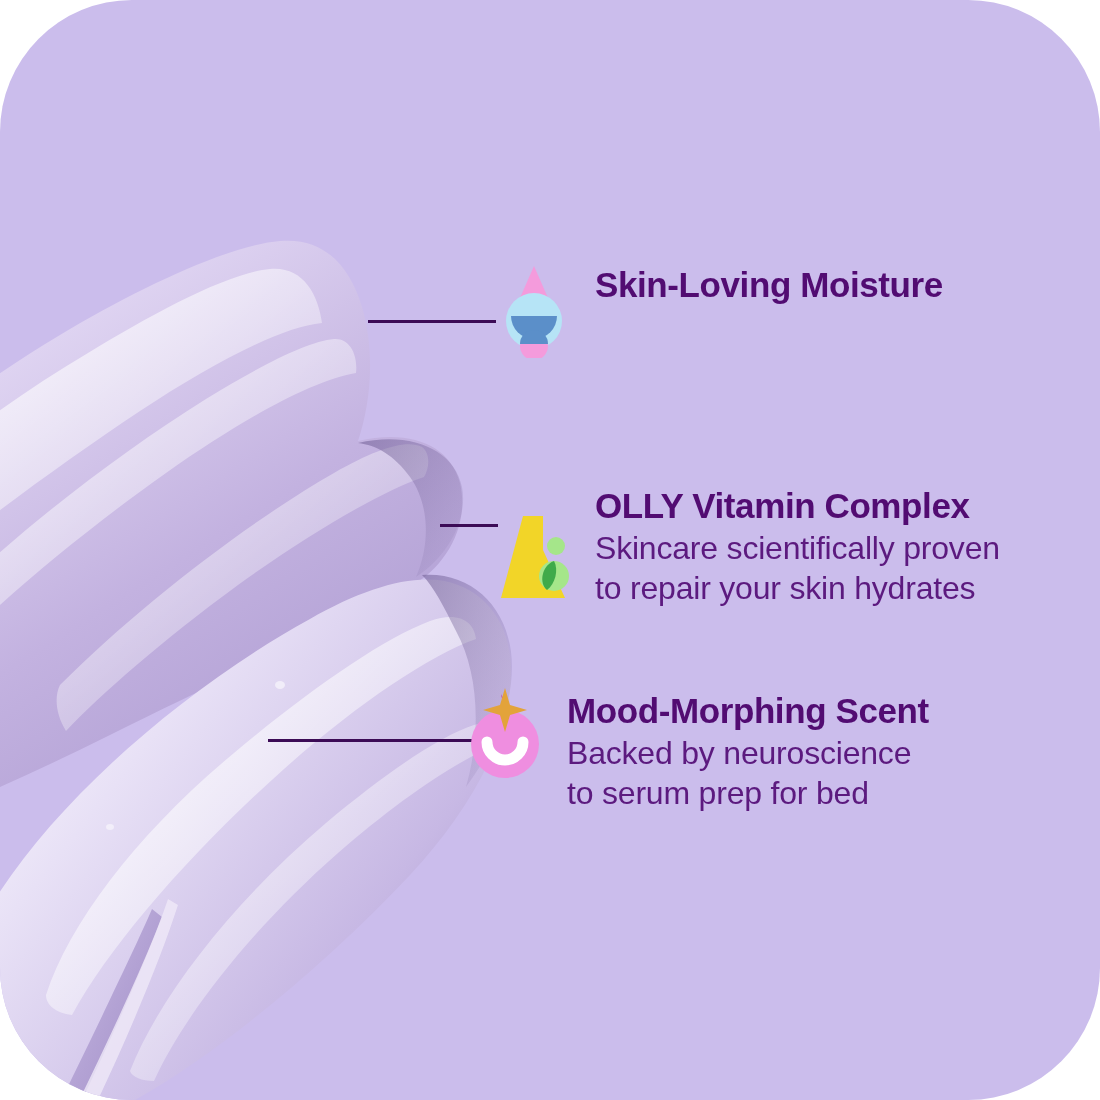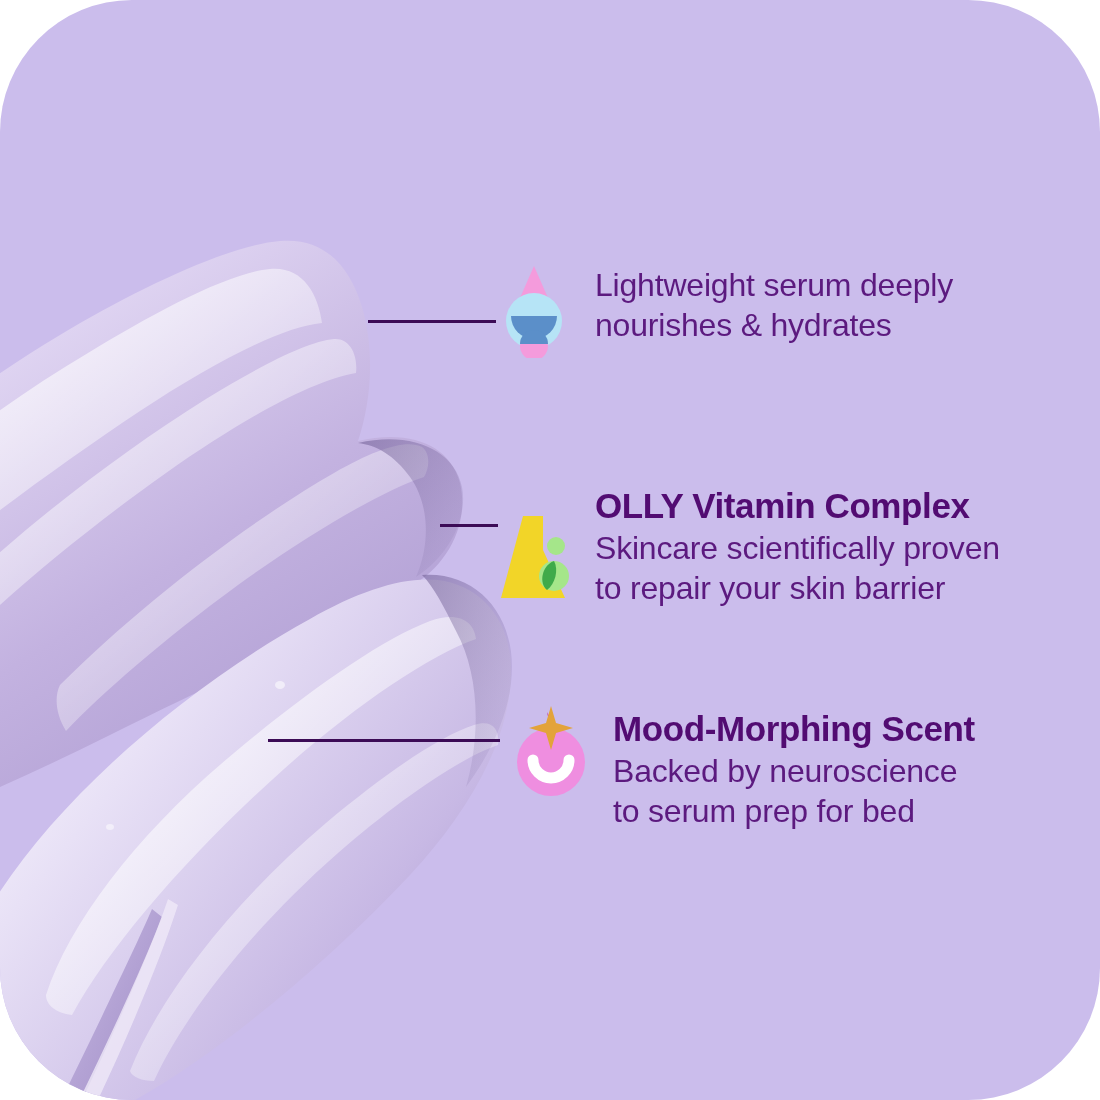--- a/index.html
+++ b/index.html
@@ -11,21 +11,21 @@
   }
 
   
   .swatch{position:absolute;left:-190px;top:215px;width:760px;height:900px;}
   .swatch svg{display:block;width:100%;height:100%;}
 
   
   .feature{position:absolute;display:flex;align-items:flex-start;}
   .f1{left:497px;top:262px;}
   .f2{left:497px;top:483px;align-items:flex-end;}
-  .f3{left:515px;top:688px;margin-top:18px;}
+  .f3{left:469px;top:688px;}
 
   .icon-wrap{width:74px;height:96px;flex:0 0 74px;position:relative;}
   .icon-wrap svg{position:absolute;left:0;top:0;}
 
   .text-col{margin-left:24px;padding-top:4px;}
 
   .f-title{
     font-size:35px;font-weight:bold;color:#520c72;
     letter-spacing:-0.4px;line-height:1.06;margin:0 0 5px 0;white-space:nowrap;
   }
@@ -136,38 +136,37 @@
     <div class="icon-wrap">
       <svg width="74" height="96" viewBox="0 0 74 96" xmlns="http://www.w3.org/2000/svg">
         <path d="M37 4 L58 52 A21 21 0 0 1 16 52 Z" fill="#f49bdc"></path>
         <circle cx="37" cy="59" r="28" fill="#b6e4f6"></circle>
         <path d="M14 54 A23 23 0 0 0 60 54 Z" fill="#5b8fc9"></path>
         <circle cx="37" cy="84" r="14" fill="#f49bdc"></circle>
         <path d="M23 82 A14 14 0 0 1 51 82 Z" fill="#5b8fc9"></path>
       </svg>
     </div>
     <div class="text-col">
-      <p class="f-desc">Lightweight serum deeply
-nourishes &amp; hydrates</p>
+      <p class="f-title">Skin-Loving Moisture</p>
     </div>
   </div>
 
   <div class="feature f2">
     <div class="icon-wrap">
       <svg width="74" height="96" viewBox="0 0 74 96" xmlns="http://www.w3.org/2000/svg">
         <path d="M26 4 L46 4 L46 38 L68 86 L4 86 Z" fill="#f2d528"></path>
         <circle cx="59" cy="34" r="9" fill="#a5e68a"></circle>
         <circle cx="57" cy="64" r="15" fill="#a5e68a"></circle>
         <path d="M57 49 C 44 54, 42 72, 50 78 C 58 72, 62 58, 57 49 Z" fill="#3faa4a"></path>
       </svg>
     </div>
     <div class="text-col">
       <p class="f-title">OLLY Vitamin Complex</p>
       <p class="f-desc">Skincare scientifically proven
-to repair your skin barrier</p>
+to repair your skin hydrates</p>
     </div>
   </div>
 
   <div class="feature f3">
     <div class="icon-wrap">
       <svg width="74" height="96" viewBox="0 0 74 96" xmlns="http://www.w3.org/2000/svg">
         <circle cx="36" cy="56" r="34" fill="#ef8ee0"></circle>
         <path d="M36 24 L32 6 L36 14 Z" fill="#c0269a"></path>
         <path d="M30 22 L36 40 L42 22 Z" fill="#c0269a"></path>
         <path d="M36 0 L41 17 L58 22 L41 27 L36 44 L31 27 L14 22 L31 17 Z" fill="#e3a33a"></path>

